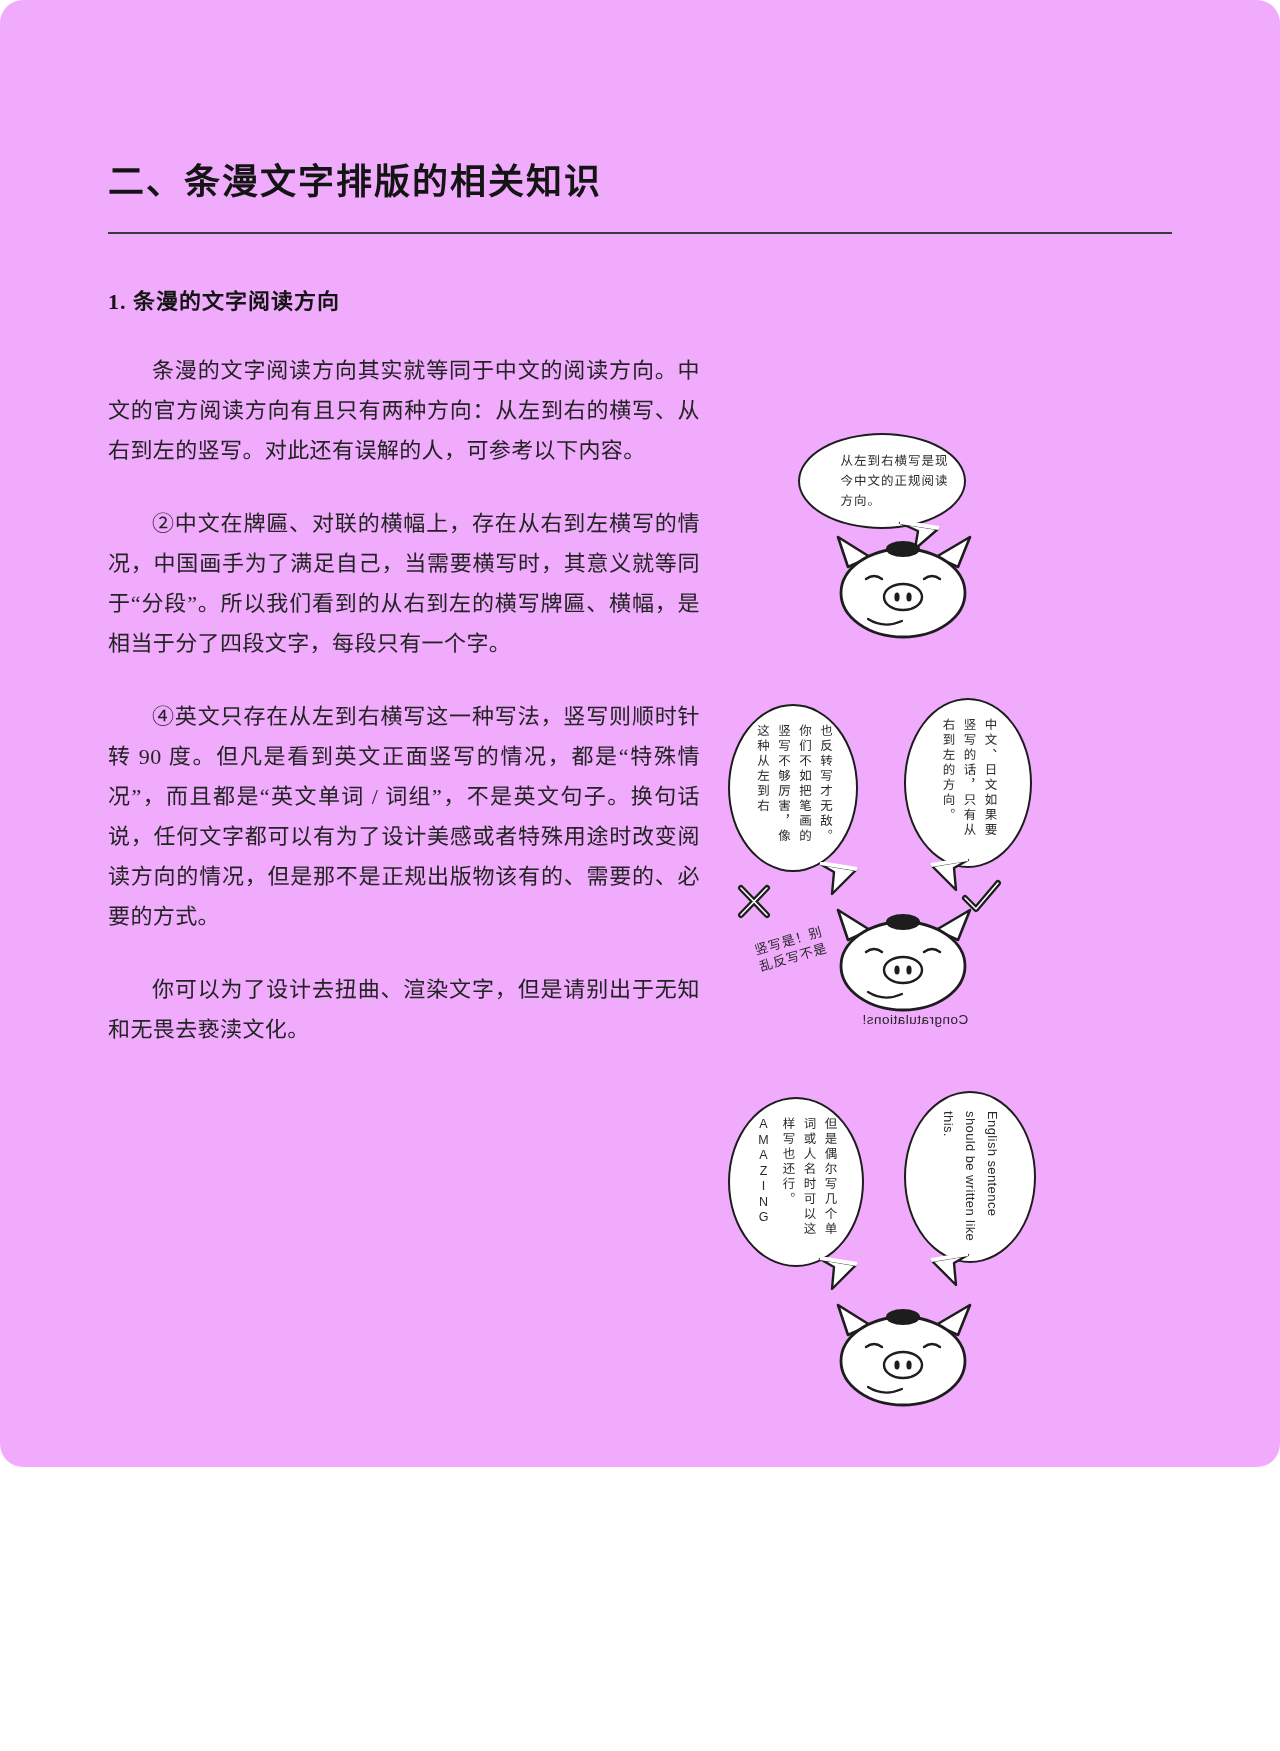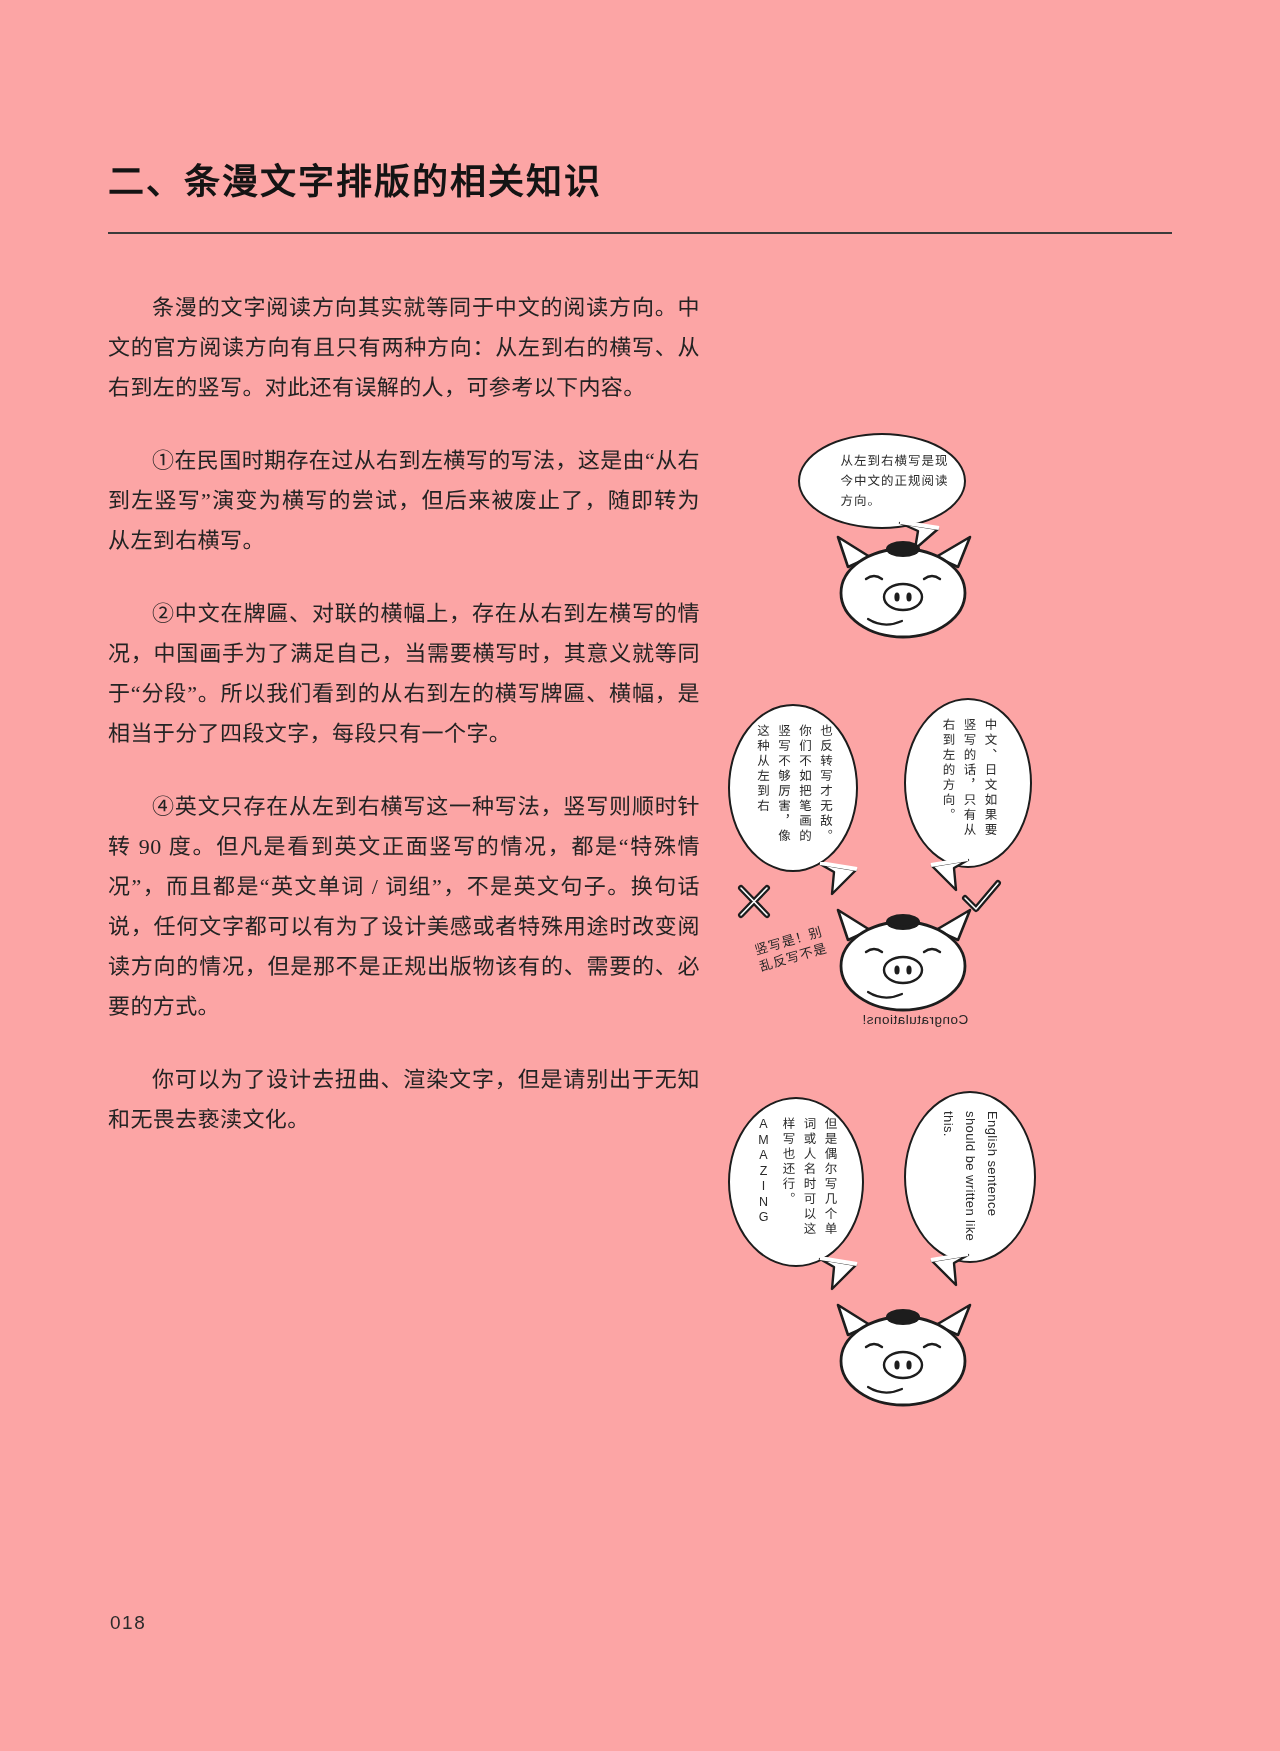--- a/index.html
+++ b/index.html
@@ -4,25 +4,26 @@
 <title>018</title>
 <style>
   html, body {
     margin: 0;
     padding: 0;
     background: #ffffff;
   }
   .page {
     position: relative;
     width: 1280px;
-    height: 1751px;
-    background: #fca5a5;
+    height: 1467px;
+    background: #f0abfc;
     overflow: hidden;
     font-family: "Liberation Serif", "DejaVu Serif", serif;
     color: #1b1b1b;
+    border-radius: 23px;
   }
 
   
   .chapter-head {
     position: absolute;
     left: 108px;
     top: 160px;
     width: 1064px;
   }
   .chapter-title {
@@ -165,22 +166,22 @@
 <body>
 
 <div class="page">
 
   <div class="chapter-head">
     <div class="chapter-title">二、条漫文字排版的相关知识</div>
     <div class="head-rule"></div>
   </div>
 
   <div class="body-col">
+    <h2 class="section-title">1. 条漫的文字阅读方向</h2>
     <p class="para">条漫的文字阅读方向其实就等同于中文的阅读方向。中文的官方阅读方向有且只有两种方向：从左到右的横写、从右到左的竖写。对此还有误解的人，可参考以下内容。</p>
-    <p class="para">①在民国时期存在过从右到左横写的写法，这是由“从右到左竖写”演变为横写的尝试，但后来被废止了，随即转为从左到右横写。</p>
     <p class="para">②中文在牌匾、对联的横幅上，存在从右到左横写的情况，中国画手为了满足自己，当需要横写时，其意义就等同于“分段”。所以我们看到的从右到左的横写牌匾、横幅，是相当于分了四段文字，每段只有一个字。</p>
     <p class="para">④英文只存在从左到右横写这一种写法，竖写则顺时针转 90 度。但凡是看到英文正面竖写的情况，都是“特殊情况”，而且都是“英文单词 / 词组”，不是英文句子。换句话说，任何文字都可以有为了设计美感或者特殊用途时改变阅读方向的情况，但是那不是正规出版物该有的、需要的、必要的方式。</p>
     <p class="para">你可以为了设计去扭曲、渲染文字，但是请别出于无知和无畏去亵渎文化。</p>
   </div>
 
   <div class="art-col">
 
     <div class="art-group" style="left:0;top:0;width:470px;height:230px;">
 
       <div class="bubble bubble-oval" style="left:86px;top:18px;width:168px;height:96px;">

